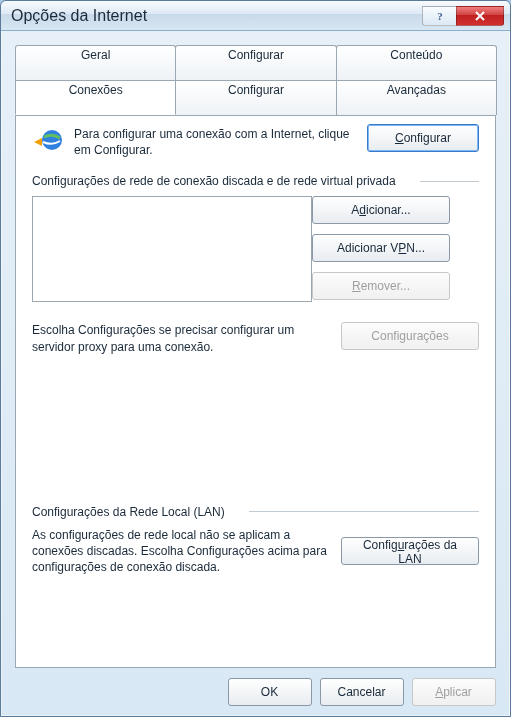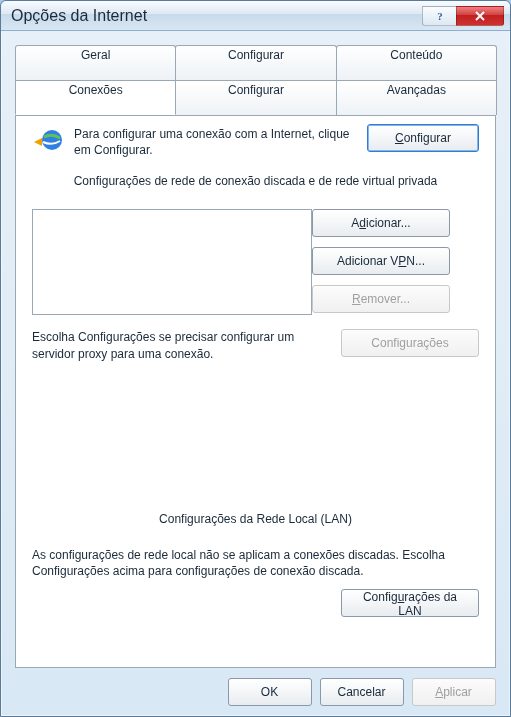--- a/index.html
+++ b/index.html
@@ -131,23 +131,22 @@
     box-shadow: 0 0 0 1px #7ab8f8 inset;
   }
   .btn:disabled {
     color: #a0a0a0;
     background: linear-gradient(to bottom, #fcfcfc, #f0f0f0);
     border-color: #c8c8c8;
   }
   .section-title-row {
     display: flex;
     align-items: center;
-    gap: 13px;
+    gap: 24px;
     margin-bottom: 8px;
-    flex-direction: column;
   }
   .section-title {
     color: #1a2a3a;
     font-size: 12px;
   }
   .hr-line {
     flex: 1;
     height: 1px;
     background: #c0c8d0;
   }
@@ -166,29 +165,28 @@
     display: flex;
     flex-direction: column;
     gap: 10px;
     width: 138px;
   }
   .btn-stack .btn { width: 100%; min-width: 0; }
   .proxy-row {
     display: flex;
     gap: 24px;
     align-items: flex-start;
-    margin-top: 14px;
+    margin-top: 20px;
   }
   .proxy-text { flex: 1; color: #1a2a3a; line-height: 1.35; }
   .lan-section { margin-top: 150px; }
   .lan-row {
     display: flex;
     gap: 10px;
-    align-items: flex-end;
-    flex-direction: column;
+    align-items: center;
   }
   .lan-text { flex: 1; color: #1a2a3a; line-height: 1.35; }
   .bottom-buttons {
     display: flex;
     justify-content: flex-end;
     gap: 8px;
     padding-top: 10px;
   }
   .bottom-buttons .btn { min-width: 84px; padding-left: 9px; }
   .underline-letter { text-decoration: underline; }

